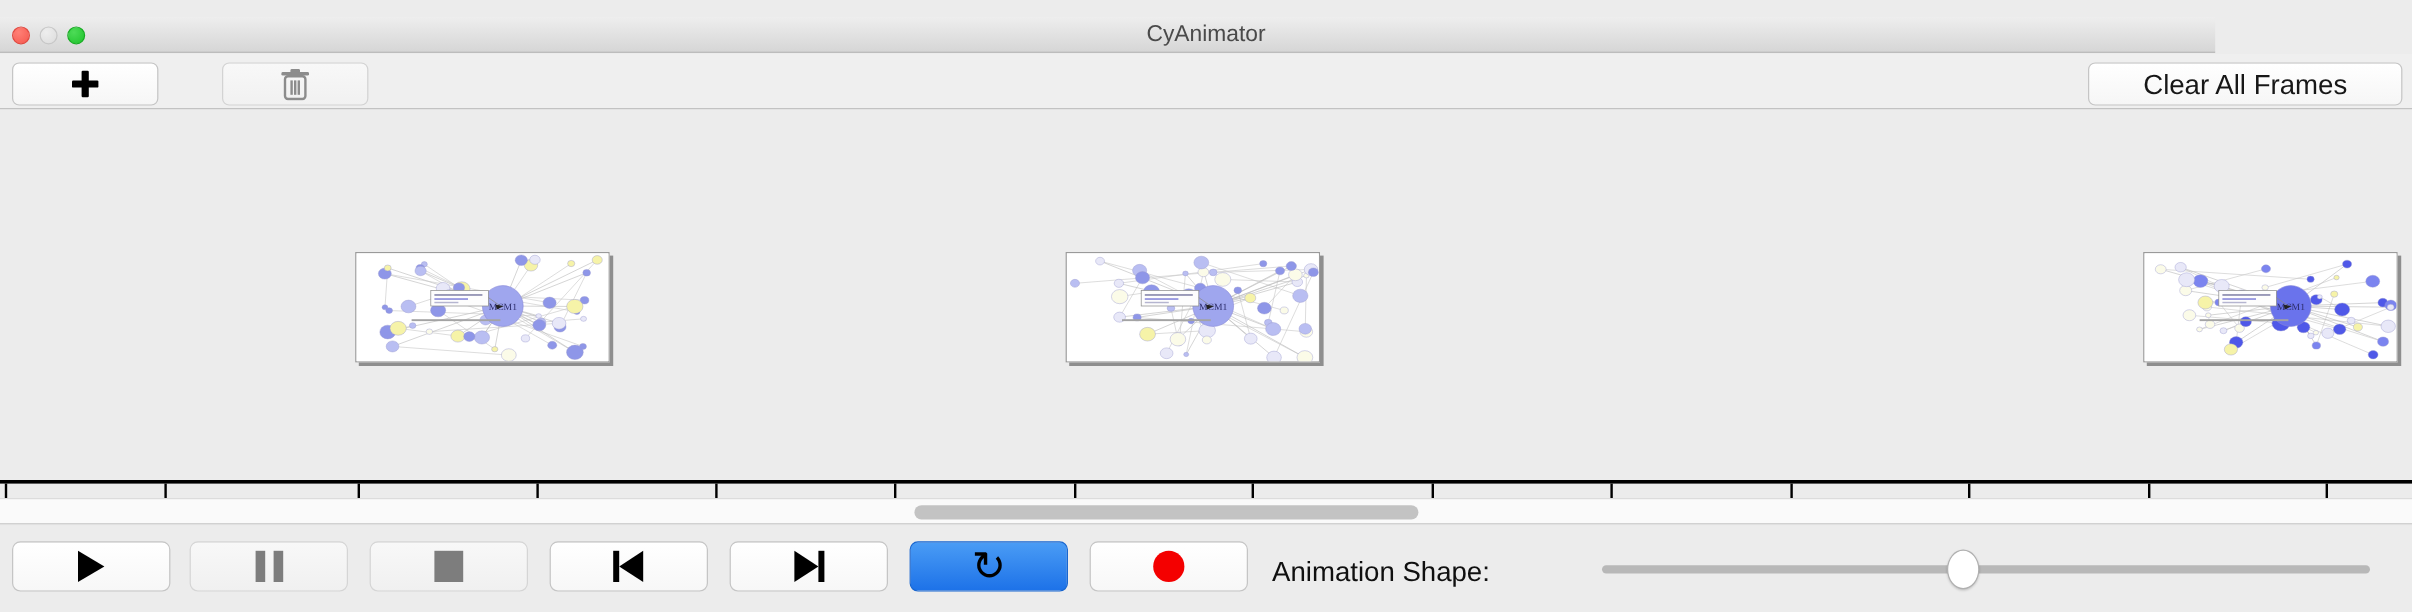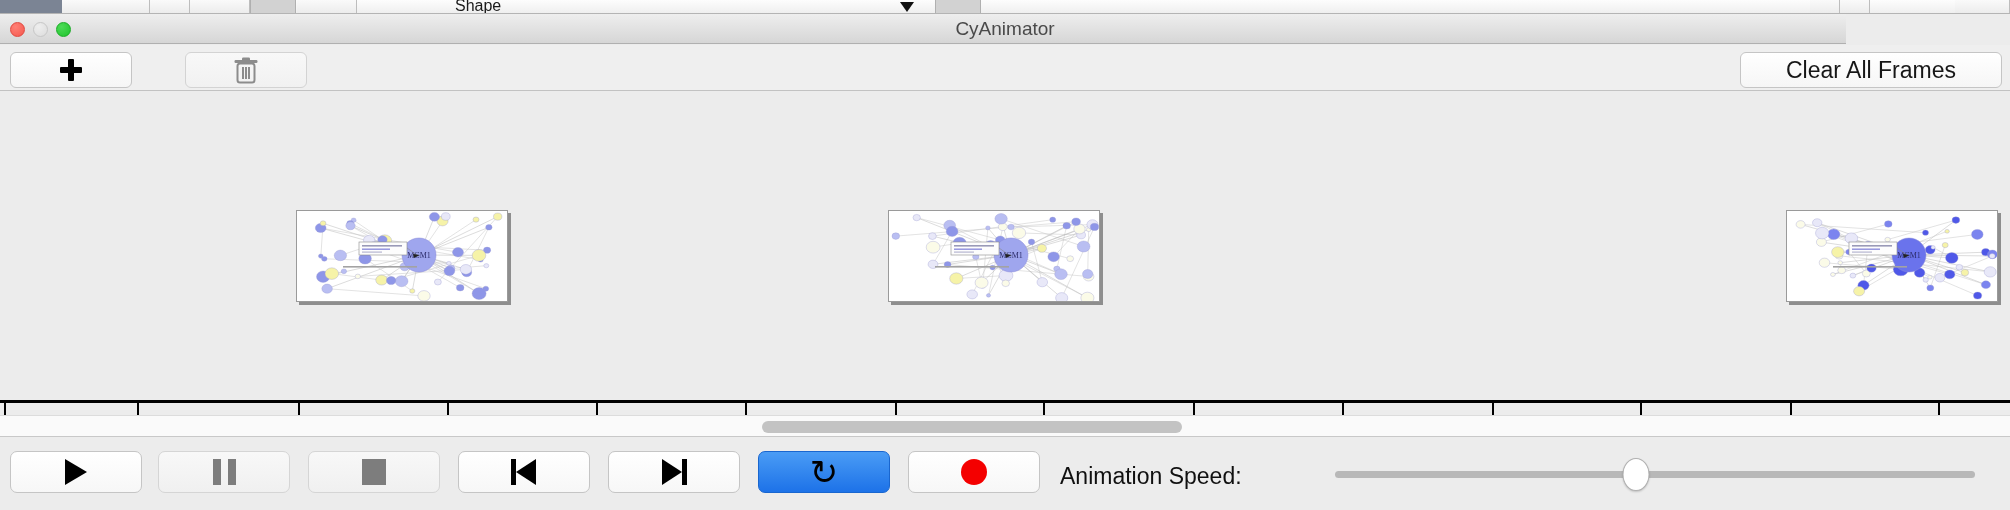--- a/index.html
+++ b/index.html
@@ -161,34 +161,20 @@
     background: #fff; border: 1px solid #b0b0b0; border-radius: 50%;
     transform: translateX(-50%); cursor: pointer;
     box-shadow: 0 1px 2px rgba(0,0,0,.18);
   }
 </style>
 </head>
 <body>
 
 <div id="app">
 
-  <div class="bg-window">
-    <div class="bg-dark"></div>
-    <div class="bg-tab" style="left:62px;  width:88px;"></div>
-    <div class="bg-tab" style="left:150px; width:40px;"></div>
-    <div class="bg-tab" style="left:190px; width:60px;"></div>
-    <div class="bg-sel" style="left:250px;"></div>
-    <div class="bg-tab" style="left:297px; width:60px;"></div>
-    <div class="bg-text" style="left:455px;">Shape</div>
-    <div class="bg-caret" style="left:900px;"></div>
-    <div class="bg-sel" style="left:935px; width:46px;"></div>
-    <div class="bg-tab" style="left:1810px; width:30px;"></div>
-    <div class="bg-tab" style="left:1840px; width:30px;"></div>
-    <div class="bg-tab" style="left:1955px; width:55px;"></div>
-  </div>
 
   <div class="titlebar">
     <div class="traffic">
       <div class="light red"></div>
       <div class="light yellow"></div>
       <div class="light green"></div>
     </div>
     <div class="win-title">CyAnimator</div>
   </div>
 
@@ -591,20 +577,20 @@
     <div class="pbtn" style="left:608px;">
         <span class="g-next"></span>
       </div>
     <div class="pbtn accent" style="left:758px;">
         <span class="g-loop">↻</span>
       </div>
     <div class="pbtn" style="left:908px;">
         <span class="g-rec"></span>
       </div>
 
-    <div class="speed-label">Animation Speed:</div>
+    <div class="speed-label">Animation Shape:</div>
     <div class="slider">
       <div class="slider-track"></div>
       <div class="slider-thumb" id="speed-thumb" style="left: 300.8px;"></div>
     </div>
   </div>
 
 </div>
 
 </body></html>

